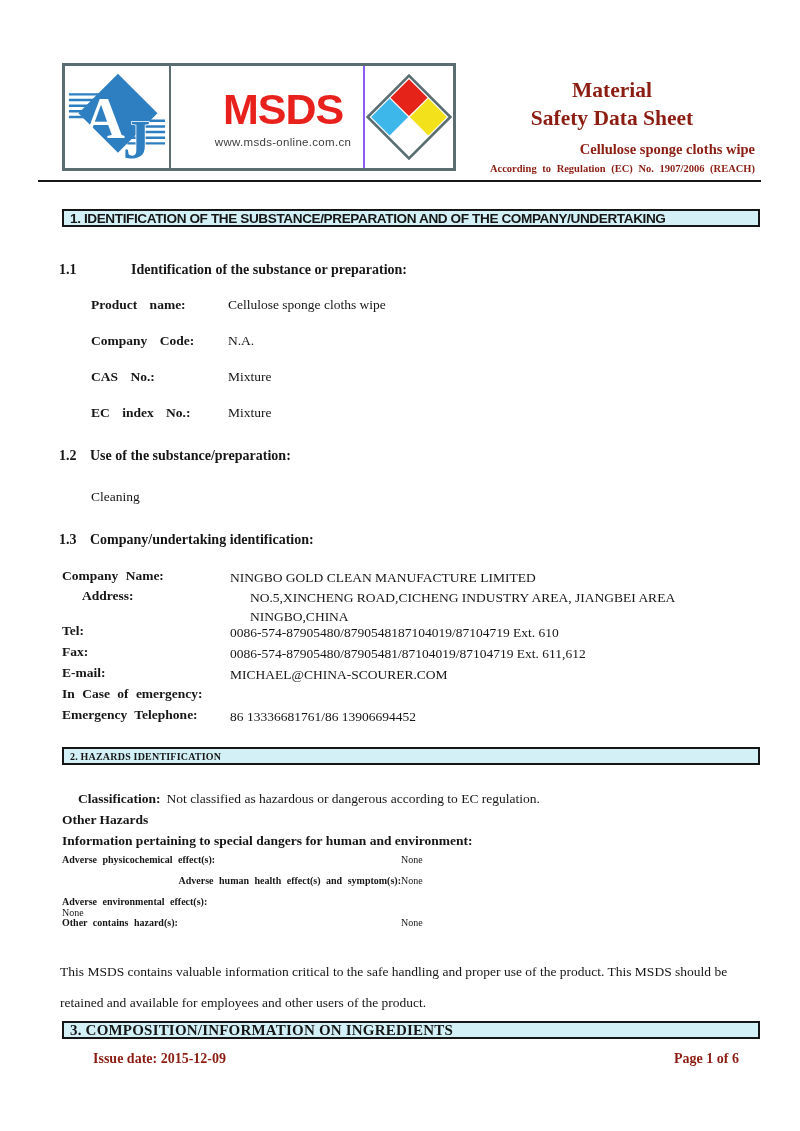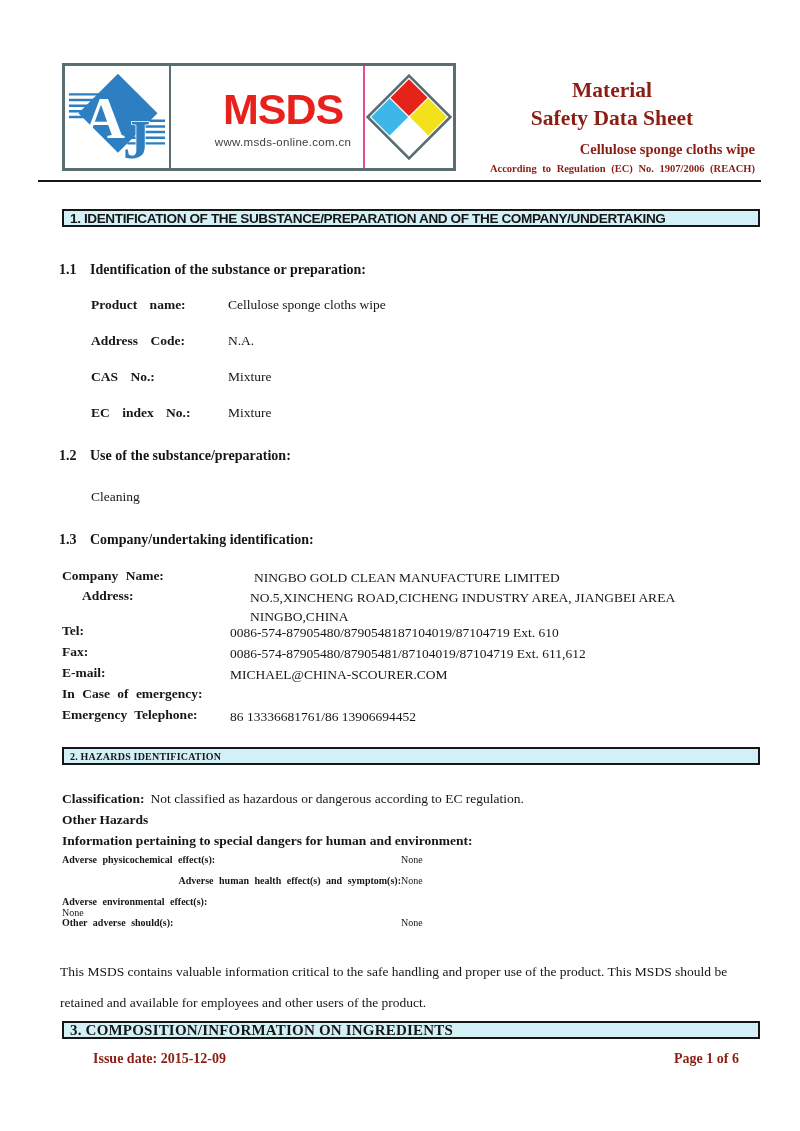--- a/index.html
+++ b/index.html
@@ -9,21 +9,21 @@
     font-family:"Liberation Serif", serif; color:#161616; overflow:hidden;
   }
 
   
   .logo-table {
     position:absolute; left:62px; top:63px; width:394px; height:108px;
     display:flex; border:3px solid #5a6e72; background:#ffffff;
   }
   .logo-cell { display:flex; align-items:center; justify-content:center; background:#fff; }
   .cell-aj   { width:114px; border-right:2px solid #5a6e72; }
-  .cell-msds { width:176px; border-right:2px solid #ec4899; flex-direction:column;margin-left:32px; }
+  .cell-msds { width:176px; border-right:2px solid #8b5cf6; flex-direction:column;margin-left:32px; }
   .cell-nfpa { flex:1; }
   .cell-aj svg { width:104px; height:98px; }
   .msds-word {
     font-family:"Liberation Sans", sans-serif; font-weight:bold;
     font-size:43px; line-height:44px; color:#e8211d; letter-spacing:-1px;
   }
   .msds-url {
     font-family:"Liberation Sans", sans-serif; font-size:11.5px; color:#3d3d3d;
     margin-top:5px; letter-spacing:0.3px;
   }
@@ -52,43 +52,43 @@
     background:#d2f0f5; border:2px solid #161616;
     display:flex; align-items:center; padding-left:6px; font-weight:bold;
   }
   .sec-bar-1 { top:209px; font-family:"Liberation Sans", sans-serif; font-size:13.6px; letter-spacing:-0.4px; }
   .sec-bar-2 { top:747px; font-size:10px; letter-spacing:0.2px; }
   .sec-bar-3 { top:1021px; font-size:15px; letter-spacing:0.2px; }
 
   
   .sub-heading { position:absolute; left:59px; display:flex; font-weight:bold; font-size:14px; }
   .sub-heading .num { width:31px; flex-shrink:0; }
-  .sh-11 { top:262px; }
+  .sh-11 { top:262px;gap:41px; }
   .sh-12 { top:448px; }
   .sh-13 { top:532px; }
 
   
   .field-row { position:absolute; left:91px; display:flex; font-size:13.5px; }
   .field-row .flabel { font-weight:bold; width:137px; flex-shrink:0; word-spacing:9px; }
   .fr-0 { top:297px; } .fr-1 { top:333px; } .fr-2 { top:369px; } .fr-3 { top:405px; }
   .use-value { position:absolute; left:91px; top:489px; font-size:13.5px; }
 
   
   .co-row { position:absolute; left:62px; display:flex; font-size:13.5px; width:698px; }
   .co-row .clabel { font-weight:bold; width:168px; flex-shrink:0; word-spacing:4px; }
   .co-row .cvalue { line-height:19px; }
-  .co-0 { top:568px;gap:24px; } .co-1 { top:588px;margin-left:20px; } .co-2 { top:623px; }
+  .co-0 { top:568px; } .co-1 { top:588px;margin-left:20px; } .co-2 { top:623px; }
   .co-3 { top:644px; } .co-4 { top:665px; } .co-5 { top:686px; } .co-6 { top:707px; }
 
   
   .hz-line { position:absolute; left:62px; font-size:13.5px; width:700px; }
   .hz-class { top:791px; }
   .hz-other { top:812px; font-weight:bold; }
   .hz-info  { top:833px; font-weight:bold; }
-  .inline-label { font-weight:bold; margin-right:6px; }
+  .inline-label { font-weight:bold; margin-right:6px;margin-left:16px; }
   .hz-row { position:absolute; left:62px; display:flex; font-size:10px; }
   .hz-row .hlabel { font-weight:bold; width:339px; flex-shrink:0; word-spacing:3px; }
   .hz-0 { top:854px; } .hz-1 { top:875px;text-align:right; } .hz-2 { top:896px;flex-direction:column; } .hz-3 { top:917px; }
 
   .msds-note {
     position:absolute; left:60px; top:956px; width:710px;
     font-size:13.5px; line-height:31px;
   }
 
   
@@ -156,21 +156,21 @@
   <div class="sub-heading sh-11">
     <span class="num">1.1</span>
     <span>Identification of the substance or preparation:</span>
   </div>
 
   <div class="field-row fr-0">
     <span class="flabel">Product name:</span>
     <span>Cellulose sponge cloths wipe</span>
   </div>
   <div class="field-row fr-1">
-    <span class="flabel">Address Code:</span>
+    <span class="flabel">Company Code:</span>
     <span>N.A.</span>
   </div>
   <div class="field-row fr-2">
     <span class="flabel">CAS No.:</span>
     <span>Mixture</span>
   </div>
   <div class="field-row fr-3">
     <span class="flabel">EC index No.:</span>
     <span>Mixture</span>
   </div>
@@ -234,21 +234,21 @@
   </div>
   <div class="hz-row hz-1">
     <span class="hlabel">Adverse human health effect(s)  and symptom(s):</span>
     <span>None</span>
   </div>
   <div class="hz-row hz-2">
     <span class="hlabel">Adverse environmental effect(s):</span>
     <span>None</span>
   </div>
   <div class="hz-row hz-3">
-    <span class="hlabel">Other adverse should(s):</span>
+    <span class="hlabel">Other contains hazard(s):</span>
     <span>None</span>
   </div>
 
   <div class="msds-note">This MSDS contains valuable information critical to the safe handling and proper use of the product. This MSDS should be retained and available for employees and other users of the product.</div>
 
   <div class="sec-bar sec-bar-3">
     <span>3. COMPOSITION/INFORMATION ON INGREDIENTS</span>
   </div>
 
   <div class="footer">

